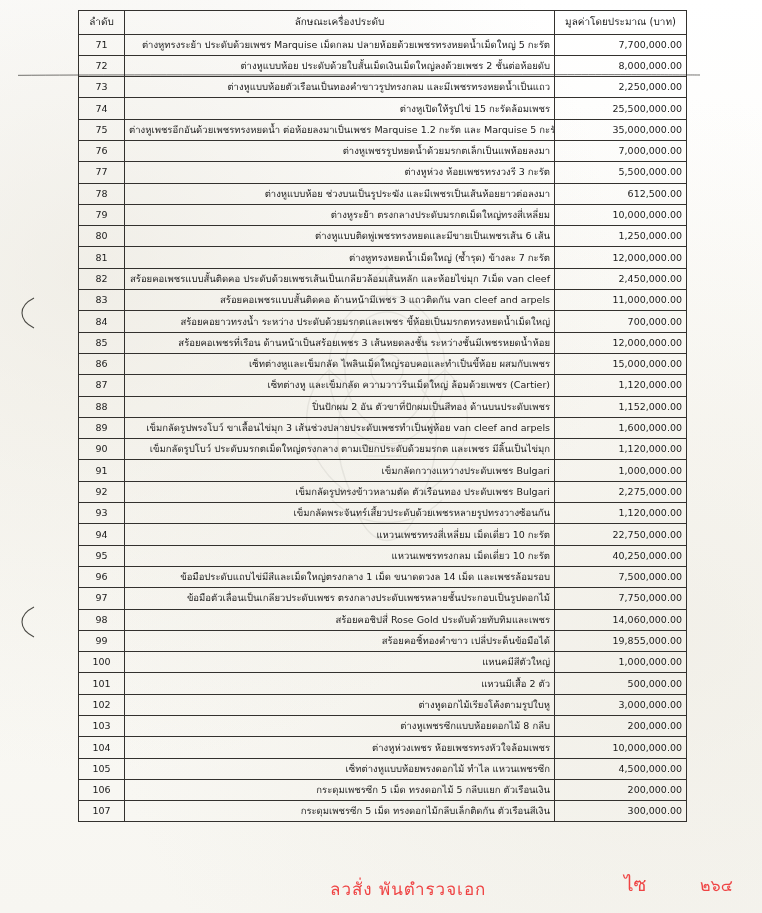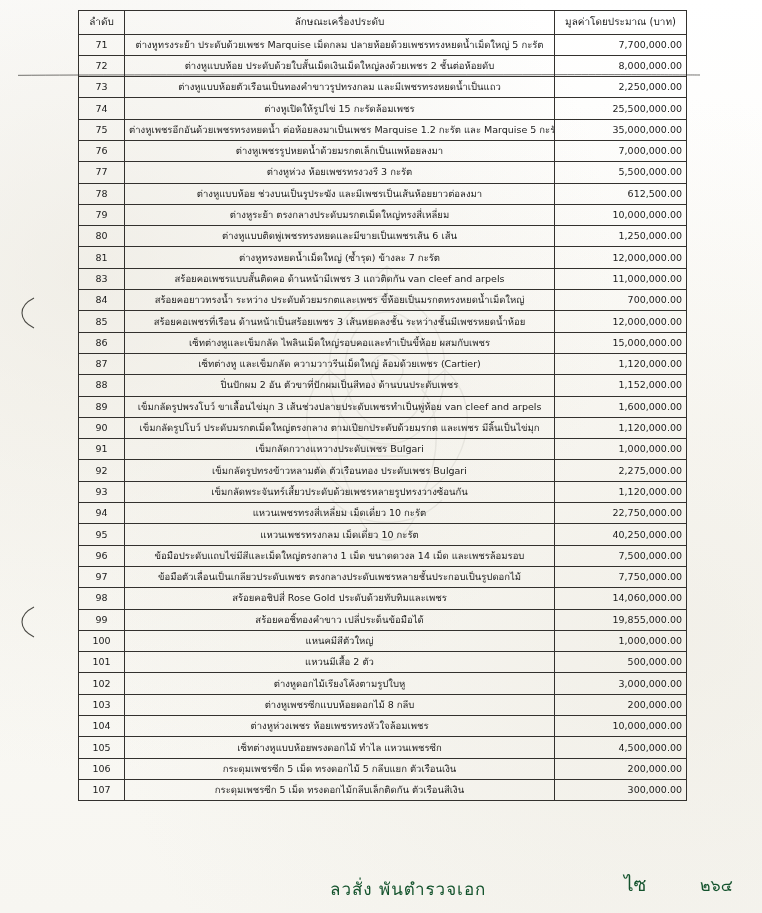--- a/index.html
+++ b/index.html
@@ -68,21 +68,21 @@
   col.c-no    { width: 46px; }
   col.c-desc  { width: 430px; }
   col.c-value { width: 132px; }
 
   td.no {
     text-align: center;
     font-size: 9.5px;
     margin-left: 32px;
   }
   td.desc {
-    text-align: center;
+    text-align: right;
     padding-left: 6px;
     white-space: nowrap;
     overflow: hidden;
     margin-left: 20px;
   }
   td.value {
     text-align: right;
     padding-right: 8px;
     font-size: 9.5px;
     margin-left: 36px;
@@ -107,21 +107,21 @@
     position: absolute;
     left: 0;
     bottom: 2px;
     width: 762px;
     height: 42px;
     pointer-events: none;
   }
   .sig-text {
     position: absolute;
     font-family: "DejaVu Serif", "Liberation Serif", serif;
-    color: #14532d;
+    color: #ef4444;
     white-space: nowrap;
   }
   .sig-thai {
     left: 330px;
     top: 6px;
     font-size: 17px;
     letter-spacing: 1px;
   }
   .sig-scribble {
     left: 624px;
@@ -228,20 +228,25 @@
           <td class="no">80</td>
           <td class="desc">ต่างหูแบบติดพู่เพชรทรงหยดและมีขายเป็นเพชรเส้น 6 เส้น</td>
           <td class="value">1,250,000.00</td>
         </tr>
         <tr class="row">
           <td class="no">81</td>
           <td class="desc">ต่างหูทรงหยดน้ำเม็ดใหญ่ (ซ้ำรุด) ข้างละ 7 กะรัต</td>
           <td class="value">12,000,000.00</td>
         </tr>
         <tr class="row">
+          <td class="no">82</td>
+          <td class="desc">สร้อยคอเพชรแบบสั้นติดคอ ประดับด้วยเพชรเส้นเป็นเกลียวล้อมเส้นหลัก และห้อยไข่มุก 7เม็ด van cleef</td>
+          <td class="value">2,450,000.00</td>
+        </tr>
+        <tr class="row">
           <td class="no">83</td>
           <td class="desc">สร้อยคอเพชรแบบสั้นติดคอ ด้านหน้ามีเพชร 3 แถวติดกัน van cleef and arpels</td>
           <td class="value">11,000,000.00</td>
         </tr>
         <tr class="row">
           <td class="no">84</td>
           <td class="desc">สร้อยคอยาวทรงน้ำ ระหว่าง ประดับด้วยมรกตและเพชร ขี้ห้อยเป็นมรกตทรงหยดน้ำเม็ดใหญ่</td>
           <td class="value">700,000.00</td>
         </tr>
         <tr class="row">

